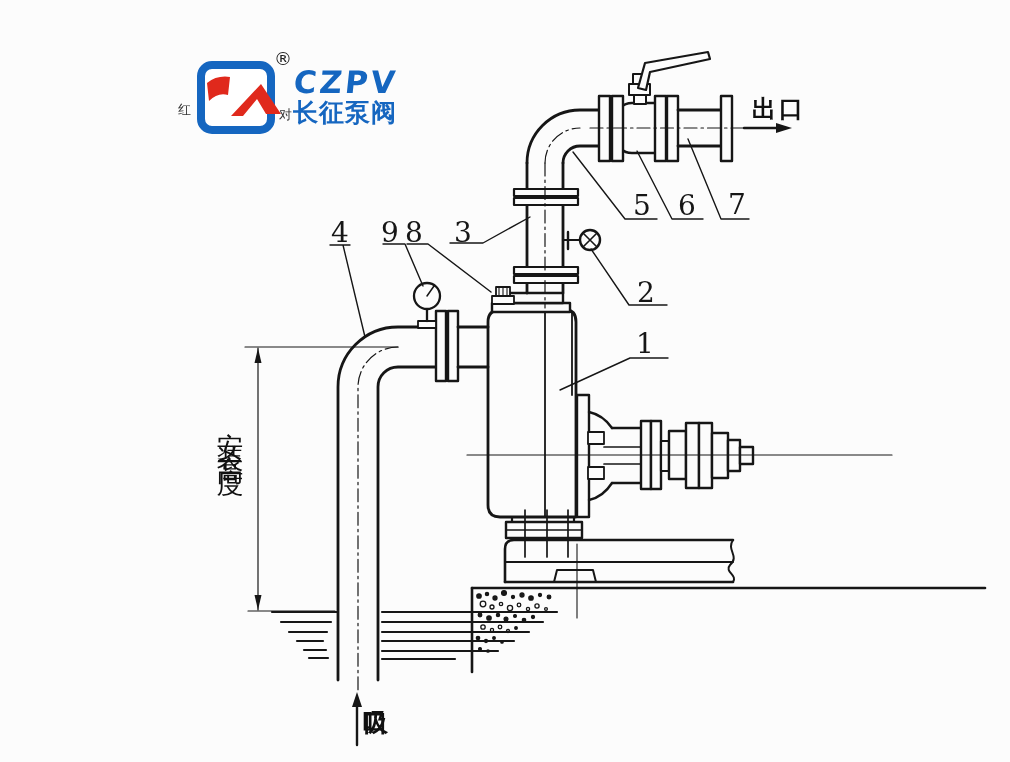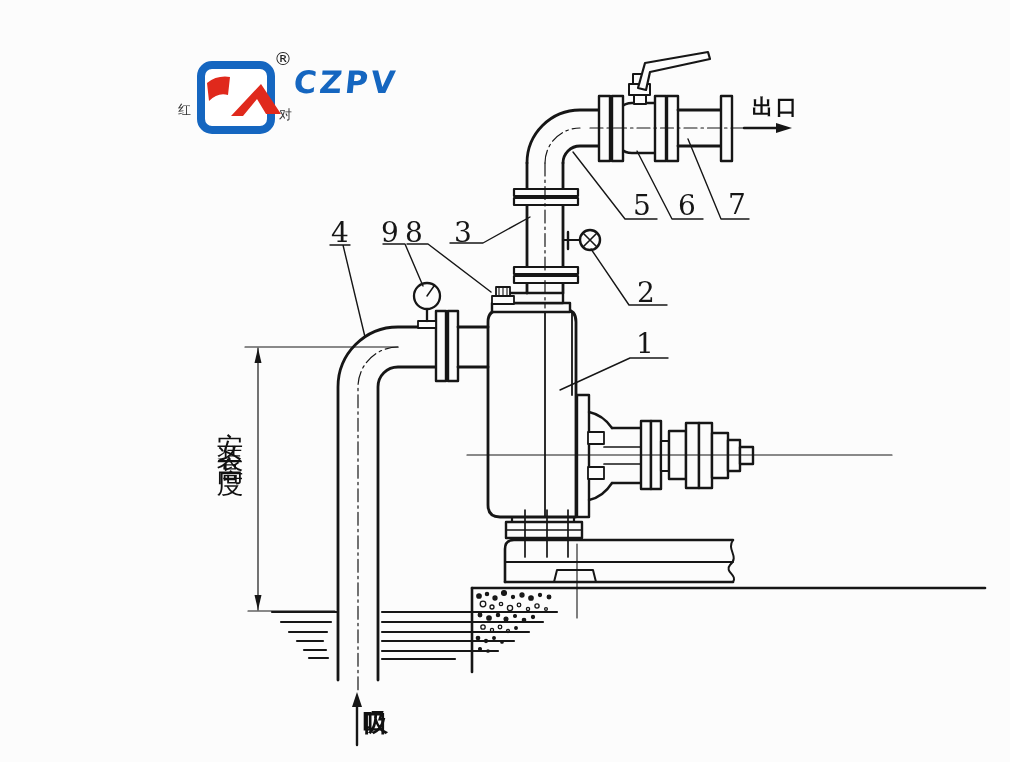--- a/index.html
+++ b/index.html
@@ -15,21 +15,21 @@
   .brand-cn{position:absolute;left:293px;top:96px;font-size:25px;font-weight:bold;
             letter-spacing:1px;font-family:"DejaVu Sans",sans-serif;}
   .reg-mark{position:absolute;left:274px;top:48px;font-size:18px;color:#222;}
   .wm{position:absolute;font-size:13px;color:#333;}
   
   .num{position:absolute;width:30px;text-align:center;font-size:28px;color:#161616;
        font-family:"DejaVu Serif","Liberation Serif",serif;line-height:1;}
   .cn{position:absolute;color:#111;font-weight:bold;line-height:1;
       font-family:"DejaVu Sans",sans-serif;}
   .cn-vert{writing-mode:vertical-rl;text-orientation:upright;}
-  #lbl-outlet{left:752px;top:97px;font-size:21px;letter-spacing:3px;}
+  #lbl-outlet{left:752px;top:97px;font-size:24px;letter-spacing:3px;}
   #lbl-suction{left:363px;top:690px;font-size:25px;letter-spacing:4px;height:62px;}
   #lbl-height{left:217px;top:411px;font-size:27px;font-weight:normal;letter-spacing:12px;height:170px;}
 </style>
 </head>
 <body>
 
 <div id="canvas">
 
   <svg id="drawing" width="1010" height="762" viewBox="0 0 1010 762">
     <g fill="none" stroke="#161616" stroke-linecap="round" stroke-linejoin="round">
@@ -224,20 +224,21 @@
     </g>
   </svg>
 
   <div class="logo-square"></div>
   <svg class="logo-art" width="100" height="80" viewBox="0 0 100 80">
     <path d="M 12 25 Q 22 17 35 19 L 33 37 Q 23 34 14 43 Z" stroke="none" fill="#e0291c"></path>
     <path d="M 36 58 L 66 26 L 86 56 L 71 56 L 62 41 L 48 58 Z" stroke="none" fill="#e0291c"></path>
   </svg>
   <div class="reg-mark">®</div>
   <div class="brand-latin" style="color: rgb(21, 102, 192);">CZPV</div>
+  <div class="brand-cn" style="color: rgb(21, 102, 192);">长征泵阀</div>
   <div class="wm" style="left:178px;top:101px;">红</div>
   <div class="wm" style="left:279px;top:106px;">对</div>
 
   <div class="cn" id="lbl-outlet">出口</div>
   <div class="cn cn-vert" id="lbl-suction">吸口</div>
   <div class="cn cn-vert" id="lbl-height">安装高度</div>
 
   <div class="num" style="left:630px;top:330px;">1</div>
   <div class="num" style="left:631px;top:279px;">2</div>
   <div class="num" style="left:448px;top:219px;">3</div>

